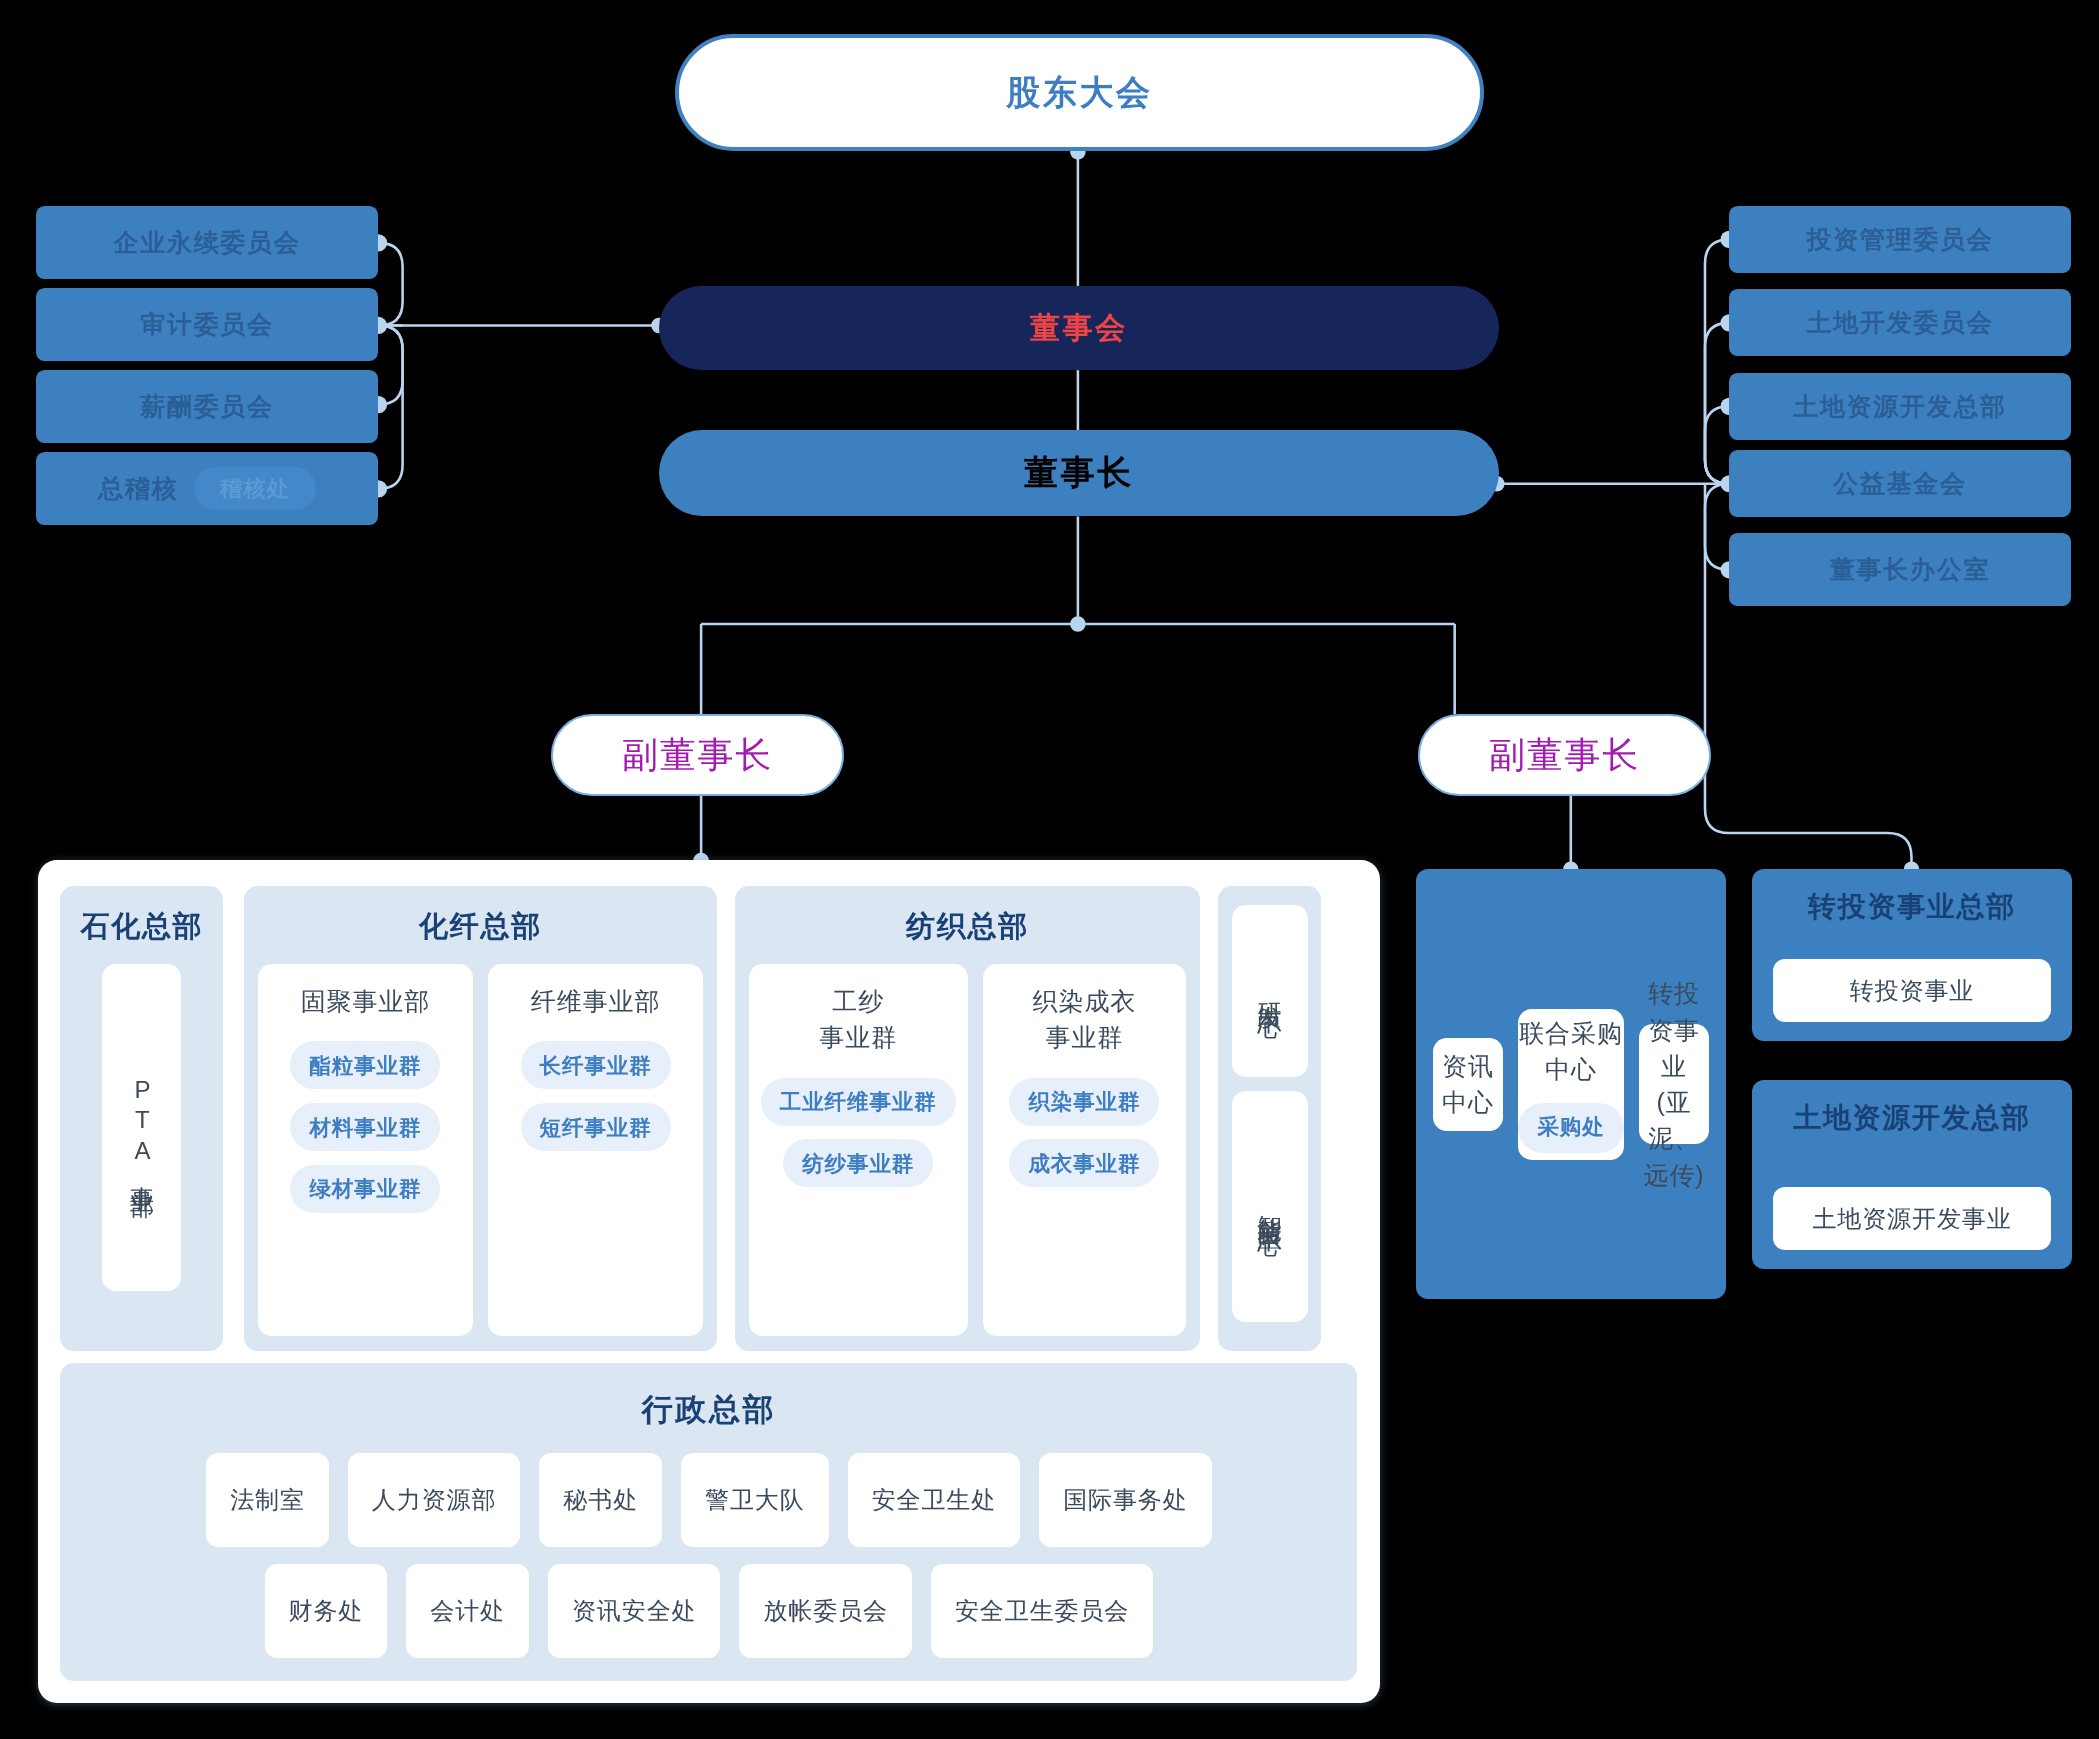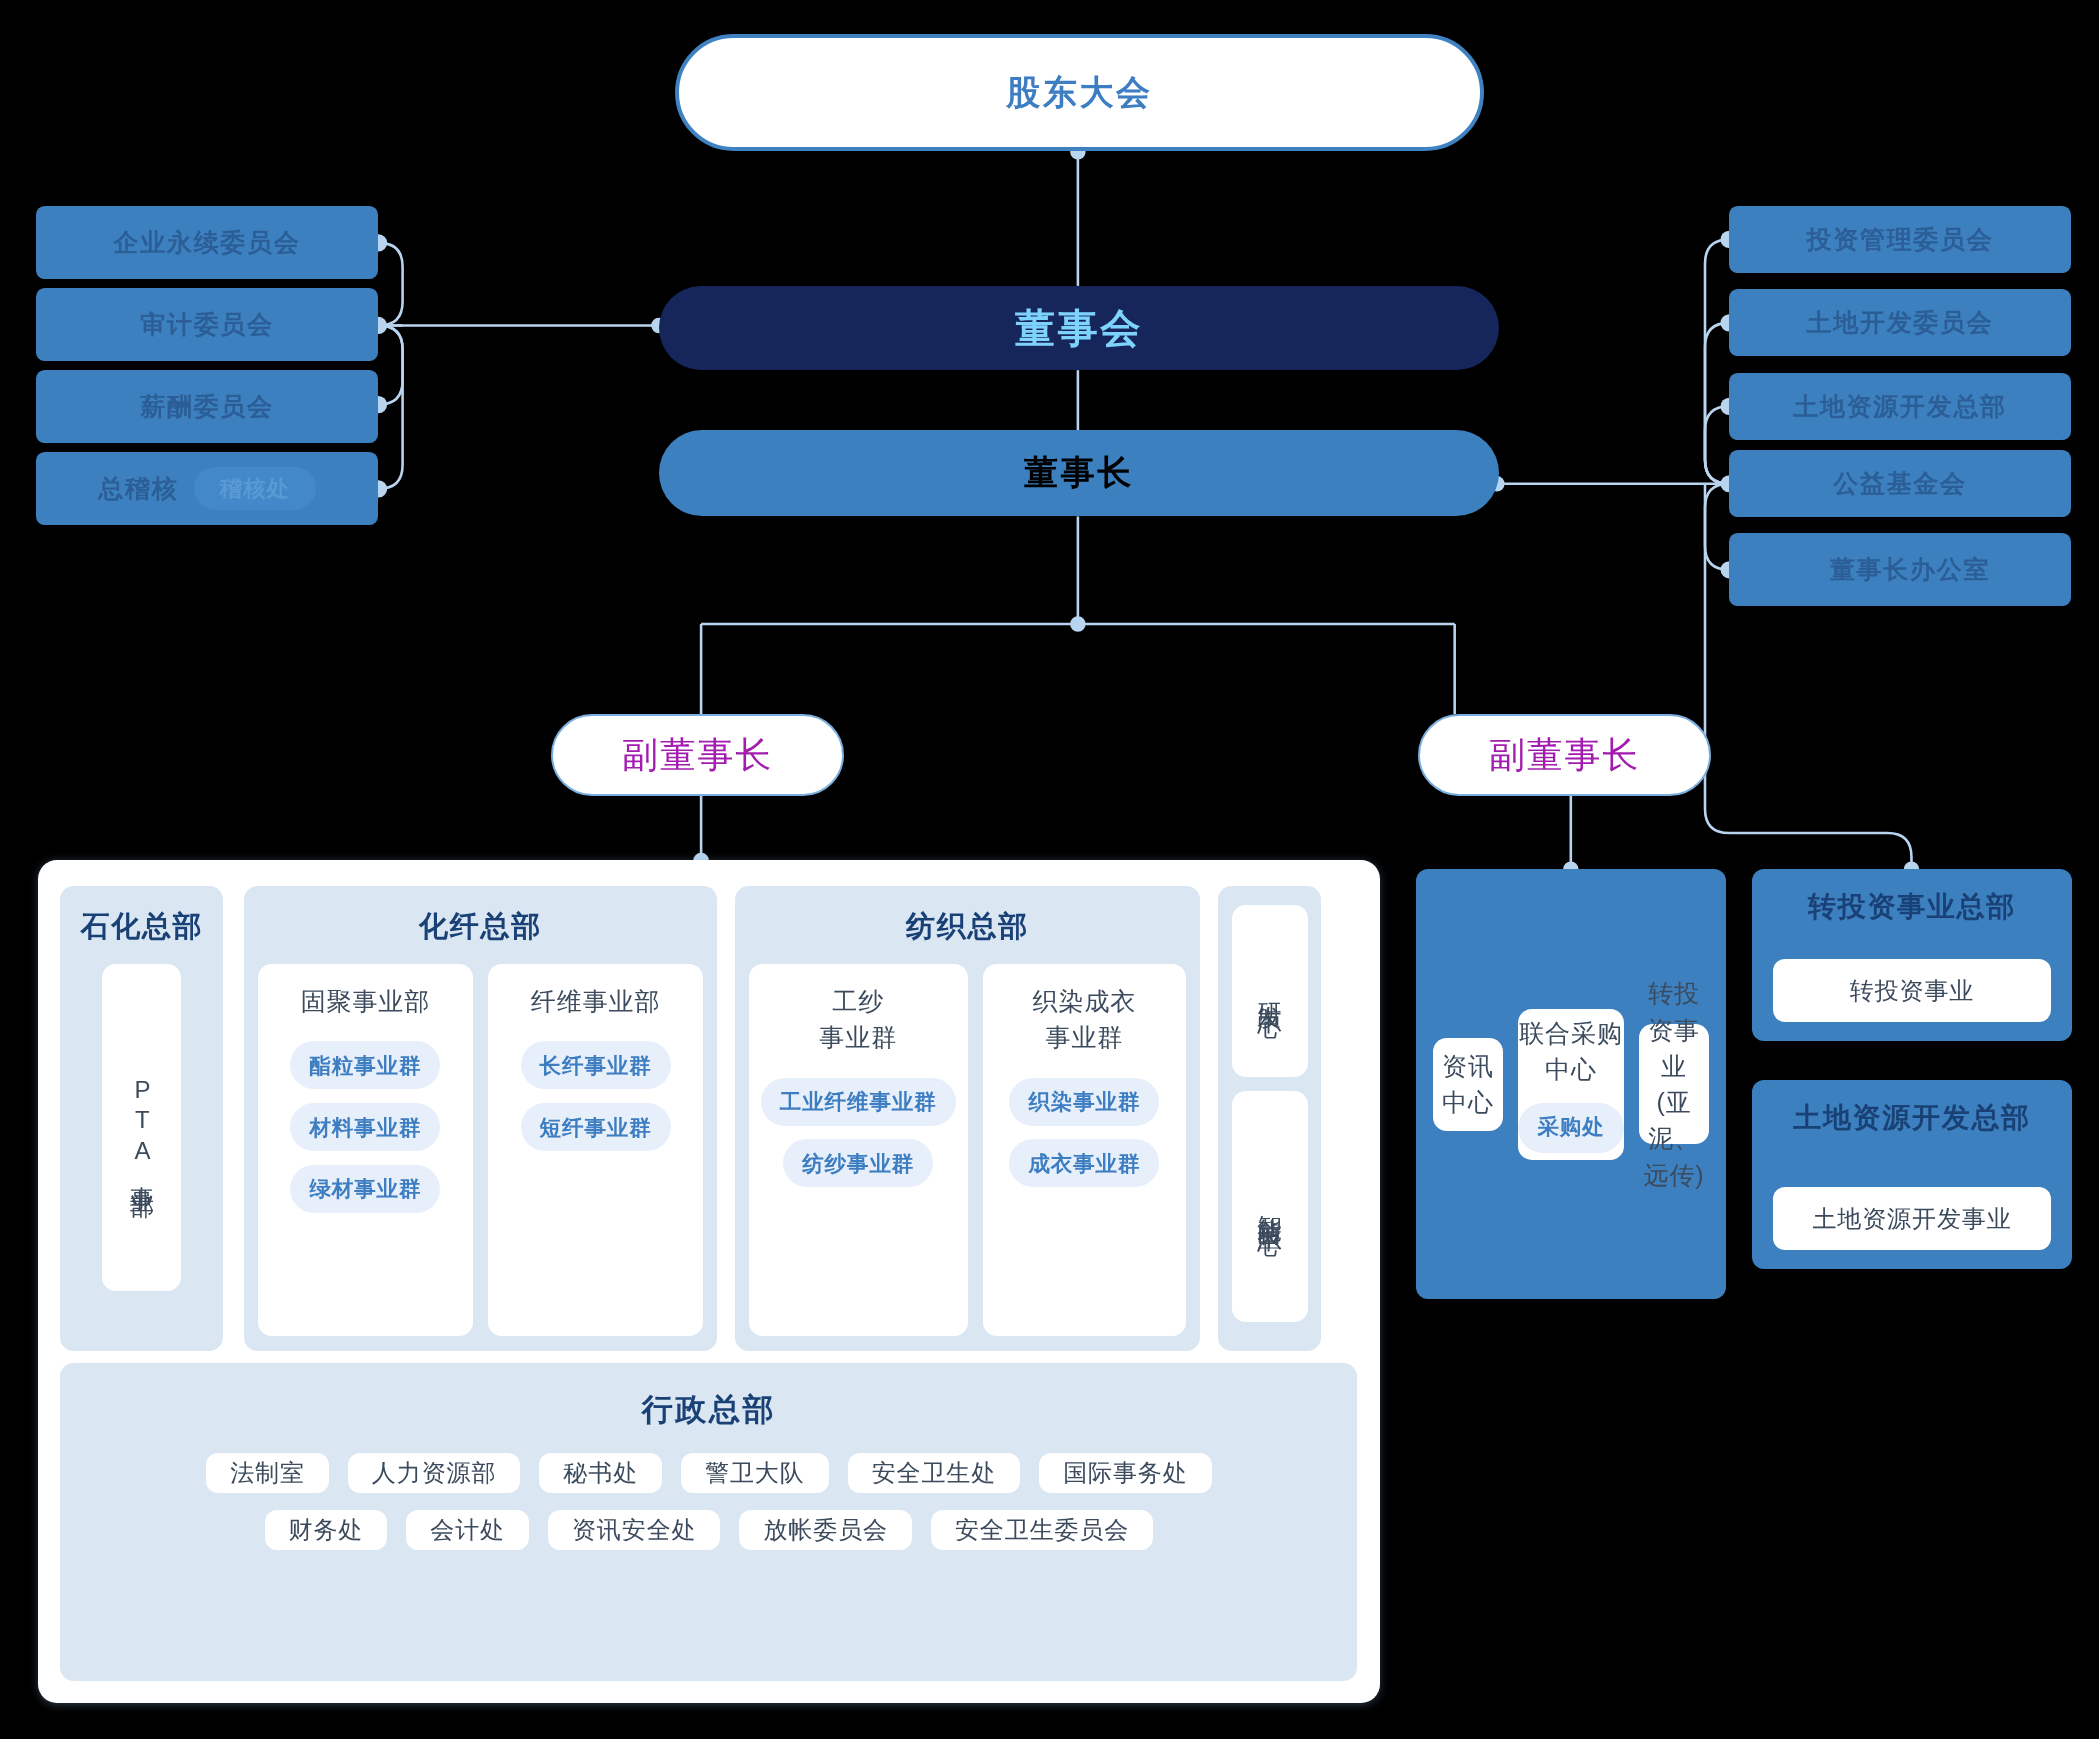--- a/index.html
+++ b/index.html
@@ -10,22 +10,22 @@
   .stage{position:absolute;left:0;top:0;width:2099px;height:1740px;}
   svg.links{position:absolute;left:0;top:0;width:2099px;height:1740px;pointer-events:none;}
 
   
   .node{position:absolute;display:flex;align-items:center;justify-content:center;text-align:center;box-sizing:border-box;}
   .pill-white{
     background:#ffffff;border:4.3px solid #3f82c1;border-radius:77px;
     color:#3d7dc2;font-size:34px;font-weight:700;letter-spacing:2.6px;
   }
   .pill-navy{
-    background:#16255a;border-radius:77px;color:#7dd3fc;
-    font-size:40px;font-weight:700;letter-spacing:2.6px;
+    background:#16255a;border-radius:77px;color:#ef4444;
+    font-size:30px;font-weight:700;letter-spacing:2.6px;
   }
   .pill-blue{
     background:#3d80bf;border-radius:77px;color:#000000;
     font-size:34px;font-weight:700;letter-spacing:2.6px;
   }
   .pill-vice{
     background:#ffffff;border:2.6px solid #79aede;border-radius:60px;
     color:#a21caf;font-size:36px;font-weight:400;letter-spacing:1.7px;
   }
 
@@ -77,21 +77,21 @@
 
   
   .admin{
     position:absolute;background:#dbe6f3;border-radius:13.8px;box-sizing:border-box;
     display:flex;flex-direction:column;align-items:center;
   }
   .admin-title{color:#194176;font-size:31px;font-weight:700;letter-spacing:2.6px;margin-top:26px;margin-bottom:22.4px;}
   .admin-row{display:flex;flex-direction:row;gap:19px;justify-content:center;margin-bottom:17px;}
   .admin-item{
     background:#ffffff;border-radius:12px;color:#3b4a5c;
-    font-size:24px;letter-spacing:0.9px;padding:4px 24px;white-space:nowrap;
+    font-size:24px;letter-spacing:0.9px;padding:31px 24px;white-space:nowrap;
   }
 
   
   .bluegroup{
     position:absolute;background:#3d80bf;border-radius:12px;box-sizing:border-box;
     display:flex;flex-direction:row;align-items:center;gap:15.5px;padding:17px;
   }
   .wcard{
     background:#ffffff;border-radius:13.8px;width:100%;box-sizing:border-box;
     display:flex;flex-direction:column;align-items:center;justify-content:center;

